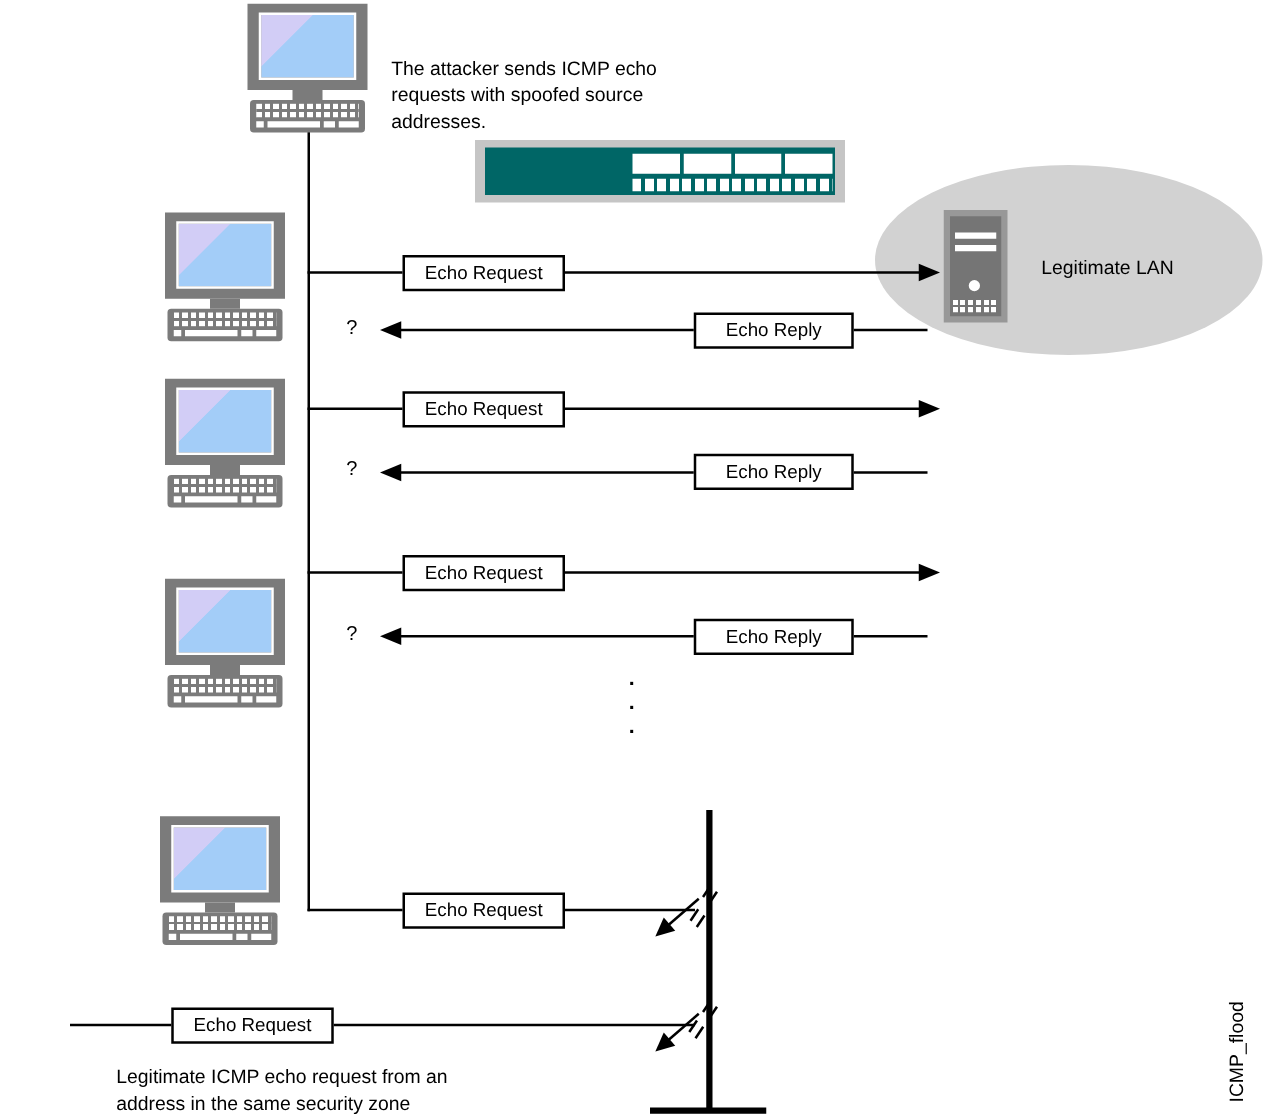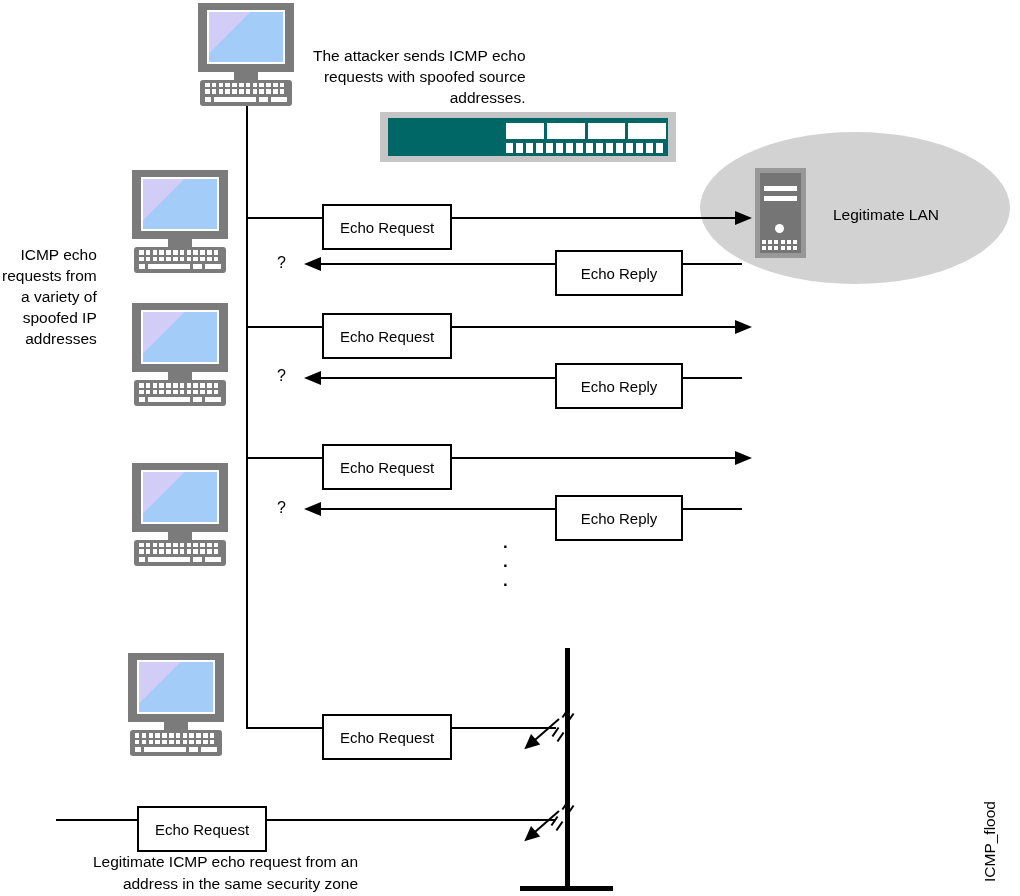--- a/index.html
+++ b/index.html
@@ -24,29 +24,29 @@
   .arr.l { border-right:17px solid #000; }
 
   .bounce { position:absolute; transform-origin:0 0; transform:rotate(139deg); }
   .bounce .shaft { position:absolute; left:0; top:-1px; width:33px; height:2px; background:#000; }
   .bounce .head { position:absolute; left:31px; top:-7px; width:0; height:0;
                   border-top:7px solid transparent; border-bottom:7px solid transparent; border-left:15px solid #000; }
   .tick { position:absolute; width:11px; height:2px; background:#000; transform:rotate(-56deg); }
 
   
   .labelbox {
-    position:absolute; height:46px; background:#fff; border:2px solid #000;
+    position:absolute; height:29px; background:#fff; border:2px solid #000;
     display:flex; align-items:center; justify-content:center;
     font-size:15px; white-space:nowrap;
   }
   .qmark { position:absolute; font-size:16px; line-height:16px; }
   .vdot  { position:absolute; font-size:17px; font-weight:bold; line-height:10px; }
 
   
-  .note { position:absolute; font-size:15.5px; line-height:21px; white-space:pre-line;text-align:right; }
+  .note { position:absolute; font-size:15.5px; line-height:21px; white-space:pre-line; }
   .note.wide { line-height:22px; }
   .figure-id {
     position:absolute; left:981px; top:882px;
     transform:rotate(-90deg); transform-origin:0 0;
     font-size:15.5px; white-space:nowrap;
   }
 
   
   .limit-bar {
     position:absolute; left:250px; top:599px; width:685px; height:49px;
@@ -266,23 +266,18 @@
       <div class="stripe1"></div>
       <div class="stripe2"></div>
       <div class="led"></div>
       <div class="vents"></div>
     </div>
   </div>
 
   <div class="note" style="left:313px; top:45px;">The attacker sends ICMP echo
 requests with spoofed source
 addresses.</div>
-  <div class="note" style="left:2px; top:244px;">ICMP echo
-requests from
-a variety of
-spoofed IP
-addresses</div>
   <div class="note wide" style="left:93px; top:851px;">Legitimate ICMP echo request from an
 address in the same security zone</div>
   <div class="note" style="left:833px; top:204px;">Legitimate LAN</div>
   <div class="figure-id">ICMP_flood</div>
 
 </div>
 
 </body></html>

